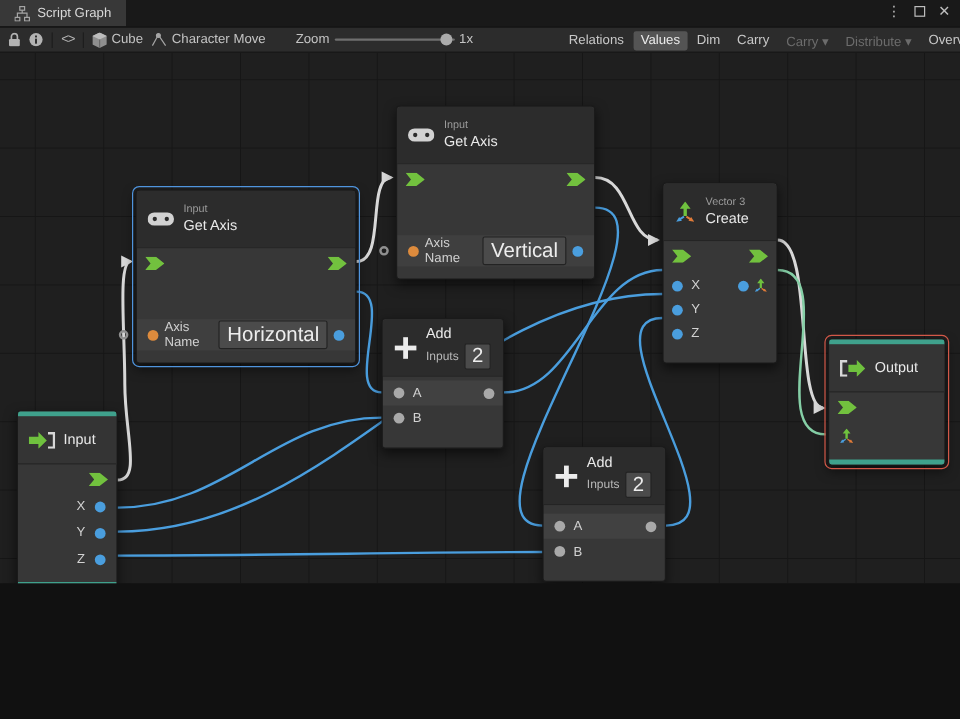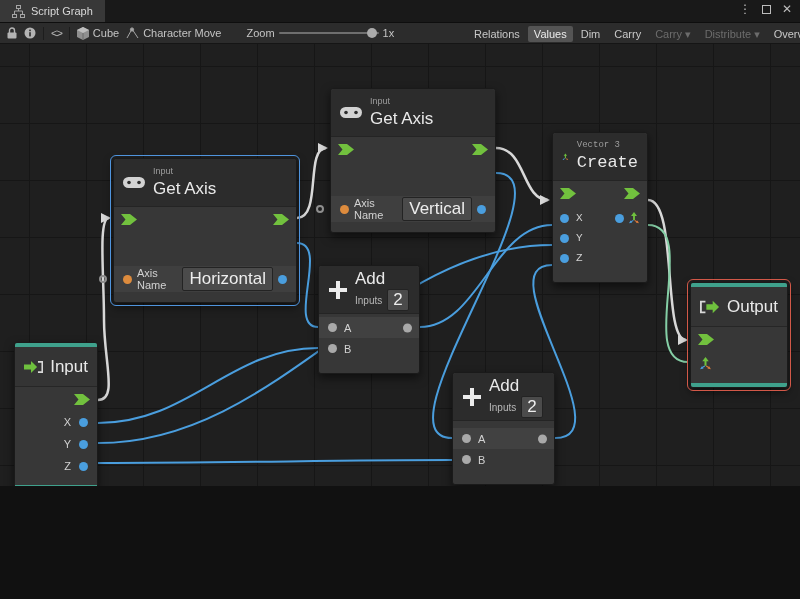--- a/index.html
+++ b/index.html
@@ -36,21 +36,21 @@
   .wire-vec  { stroke:#85cfa6; stroke-width:2; fill:none; }
   .arrowhead { fill:#d8d8d8; }
 
   
   .node { position:absolute; z-index:2; background:#373737; border:1px solid #1a1a1a; border-radius:3px; box-shadow:0 4px 10px rgba(0,0,0,.55); color:#cfcfcf; font-size:11px; }
   .node.selected { outline:1px solid #4f94dd; outline-offset:2px; }
   .node.flagged  { outline:1px solid #d25848; outline-offset:2px; }
   .node-header { display:flex; align-items:center; gap:8px; padding:0 9px; background:#2c2c2c; border-bottom:1px solid #242424; border-radius:3px 3px 0 0; height:48px; }
   .titles { display:flex; flex-direction:column; justify-content:center; }
   .cat { font-size:9px; color:#9c9c9c; line-height:1.25; }
-  .title { font-size:17px; color:#e9e9e9; line-height:1.25; }
+  .title { font-size:12px; color:#e9e9e9; line-height:1.25; }
   .flow-row { height:24px; display:flex; align-items:center; justify-content:space-between; padding:0 7px; }
   .flow-row.in-only { justify-content:flex-start; }
   .flow-row.out-only { justify-content:flex-end; }
   .axis-row { height:26px; display:flex; align-items:center; gap:5px; padding:0 9px; position:relative; background:rgba(255,255,255,.045);margin-top:35px; }
   .node-footer { height:10px; }
   .dot { width:9px; height:9px; border-radius:50%; flex:none; }
   .dot.blue { background:#4a9ede; }
   .dot.orange { background:#dd8b3d; }
   .dot.gray { background:#a9a9a9; }
   .dot.hollow { width:8px; height:8px; background:transparent; border:2px solid #8f8f8f; }
@@ -294,21 +294,21 @@
           <span class="dot gray out-dot"></span>
         </div>
         <div class="port-row">
           <span class="dot gray"></span>
           <span class="plabel">B</span>
         </div>
       </div>
       <div class="node-footer"></div>
     </div>
 
-    <div class="node v3" style="left:552px; top:88px; width:96px;font-family:Liberation Mono, monospace;">
+    <div class="node v3" style="left:552px; top:108px; width:96px;">
       <div class="node-header">
         <svg width="18" height="18" viewBox="0 0 18 18">
           <polygon points="9,0 4.5,6 7.6,6 7.6,12 10.4,12 10.4,6 13.5,6" fill="#6fc13e"></polygon>
           <line x1="8" y1="12.5" x2="4" y2="15" stroke="#4a9ede" stroke-width="1.6"></line>
           <polygon points="1.5,16.8 6.3,15.9 4,12.8" fill="#4a9ede"></polygon>
           <line x1="10" y1="12.5" x2="14" y2="15" stroke="#e07b39" stroke-width="1.6"></line>
           <polygon points="16.5,16.8 11.7,15.9 14,12.8" fill="#e07b39"></polygon>
         </svg>
         <div class="titles">
           <div class="cat">Vector 3</div>

